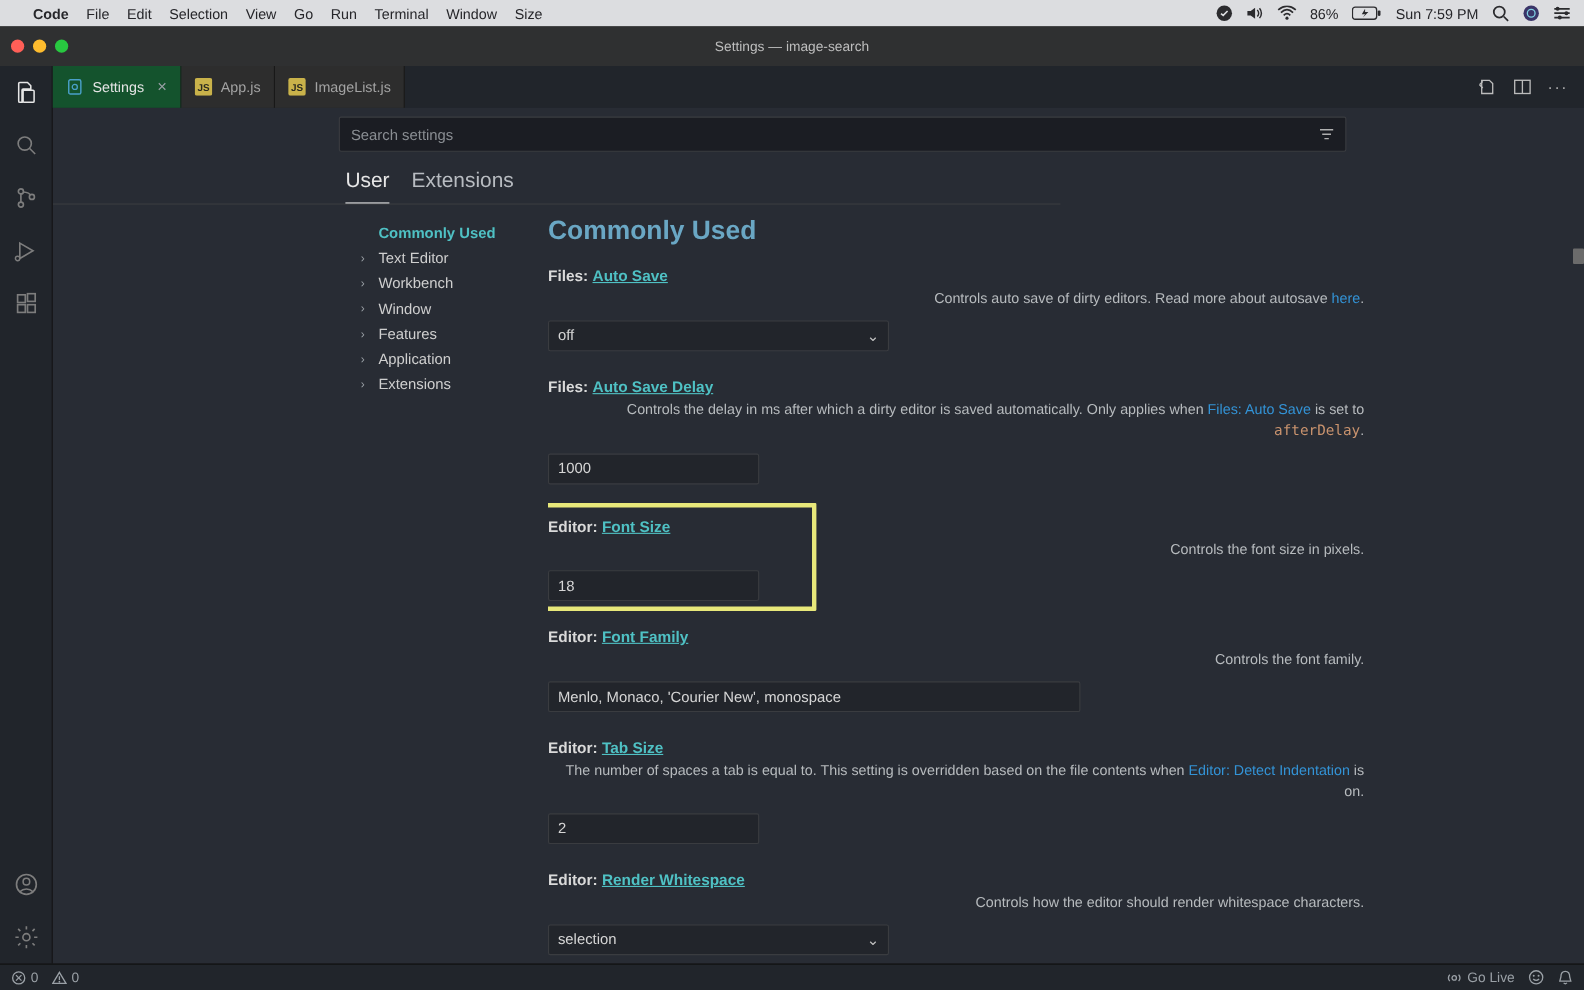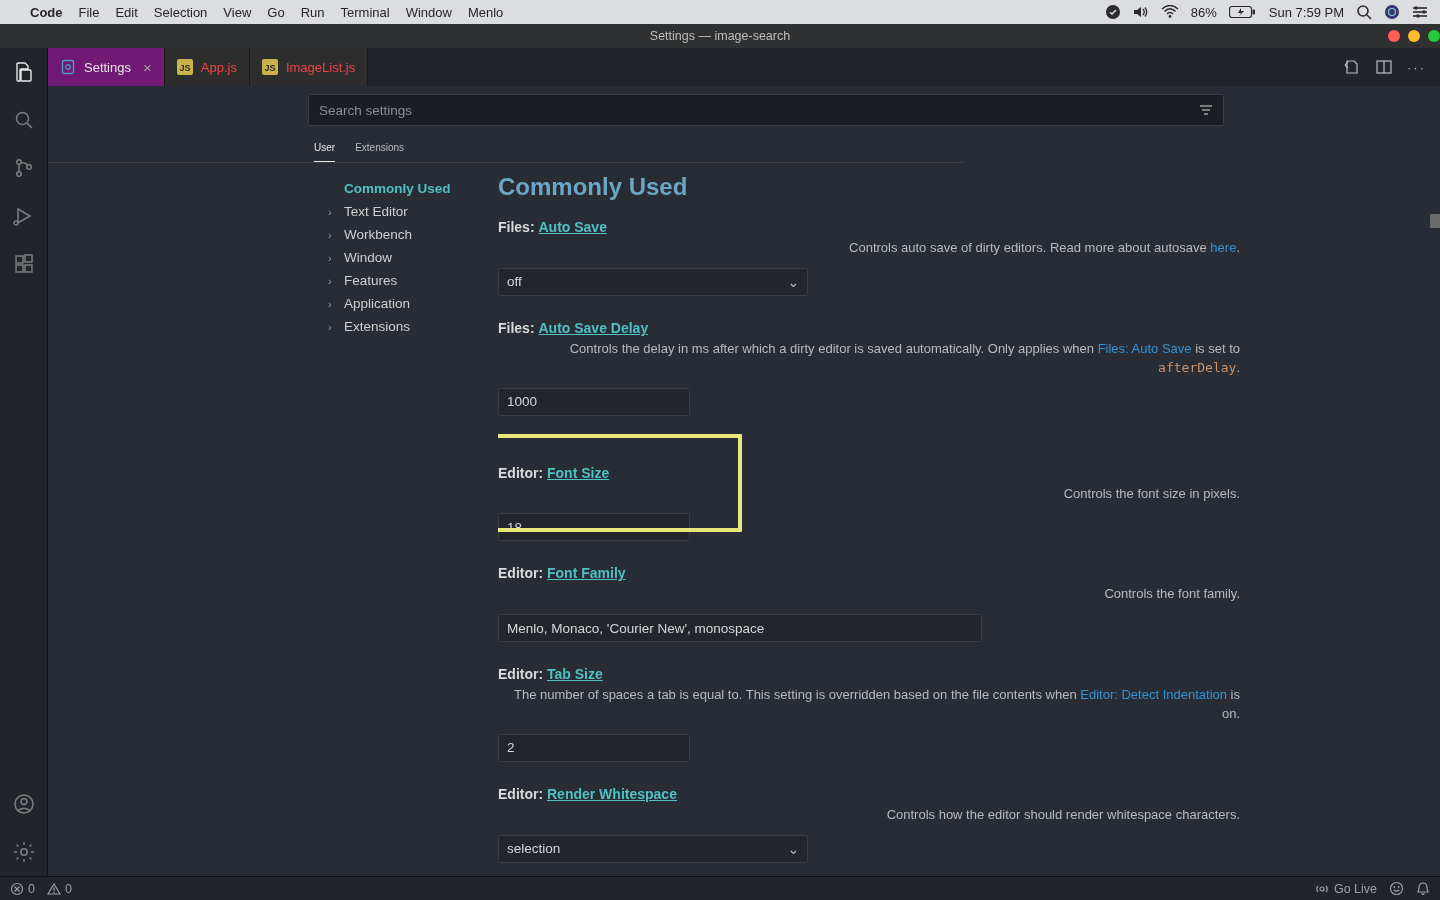--- a/index.html
+++ b/index.html
@@ -30,53 +30,53 @@
 
   
   .mac-menu { height:24px; background:var(--mac-menu-bg); color:var(--mac-menu-fg); display:flex; align-items:center; padding:0 12px; gap:16px; font-size:13px;}
   .mac-menu .apple { font-size:15px; margin-right:2px;}
   .mac-menu .bold { font-weight:700;}
   .mac-menu .spacer { flex:1; }
   .mac-right { display:flex; align-items:center; gap:12px; }
   .mac-right span, .mac-right svg { display:inline-flex; align-items:center; }
 
   
-  .title-bar { height:24px; background:var(--title-bar); display:flex; align-items:center; position:relative;justify-content:flex-end; }
+  .title-bar { height:36px; background:var(--title-bar); display:flex; align-items:center; position:relative; }
   .traffic { display:flex; gap:8px; padding-left:10px; }
   .traffic .dot { width:12px; height:12px; border-radius:50%; }
   .dot.red { background:#ff5f57;} .dot.yellow{background:#febc2e;} .dot.green{background:#28c840;}
   .title-text { position:absolute; left:0; right:0; text-align:center; color:#bdbdbd; font-size:12.5px; pointer-events:none;}
 
   
   .workbench { flex:1; display:flex; min-height:0;}
   .activity-bar { width:48px; background:#21252b; display:flex; flex-direction:column; align-items:center; padding-top:10px; gap:20px; border-right:1px solid #111;}
   .activity-bar .ab-item { width:28px; height:28px; display:flex; align-items:center; justify-content:center; color:#7d7d7d;}
   .activity-bar .ab-item.active { color:#e6e6e6; }
   .activity-bar .spacer2 { flex:1; }
 
   .editor-area { flex:1; display:flex; flex-direction:column; min-width:0; background:#282c34;}
 
   
   .tabs { height:38px; display:flex; align-items:stretch; background:#21252b;}
-  .tab { display:flex; align-items:center; padding:0 12px; gap:8px; color:#ef4444; background:var(--tab-inactive); border-right:1px solid #181818; font-size:13px;}
-  .tab.active { background:#701a75; color:#e4e4e4;}
+  .tab { display:flex; align-items:center; padding:0 12px; gap:8px; color:#a3a3a3; background:var(--tab-inactive); border-right:1px solid #181818; font-size:13px;}
+  .tab.active { background:#14532d; color:#e4e4e4;}
   .tab .tab-icon { width:16px; height:16px; display:flex; align-items:center; justify-content:center;}
   .tab .close { color:#9aa0a6; font-size:15px; line-height:1; margin-left:4px;}
   .tabs .tab-actions { margin-left:auto; display:flex; align-items:center; gap:14px; padding-right:14px; color:#9e9e9e;}
 
   
   .settings-body { flex:1; display:flex; flex-direction:column; padding: 8px 0 0 0; overflow:hidden;}
   .settings-search-wrap { padding:0 16px 0 260px; }
   .settings-search { position:relative; padding:0 0 0 0; }
   .settings-search input { width:916px; height:32px; background:#1b1d23; border:1px solid #3a3c40; color:#cfcfcf; padding:0 34px 0 10px; font-size:13.5px; border-radius:2px;}
   .settings-search input::placeholder{ color:#8a8e93;}
   .settings-search .filter-icon { position:absolute; right: calc(100% - 916px + 10px); right:auto; left:calc(916px - 26px); top:8px; color:#9aa0a6;}
 
   .scope-tabs { padding: 10px 0 0 266px; display:flex; gap:20px; border-bottom:1px solid #3a3c40; }
-  .scope-tab { padding:6px 0 8px 0; color:#b8bcc1; font-size:10px; }
+  .scope-tab { padding:6px 0 8px 0; color:#b8bcc1; font-size:19px; }
   .scope-tab.active { color:#e6e6e6; border-bottom:1px solid #e6e6e6;}
 
   .settings-main { flex:1; display:flex; min-height:0; padding-top:10px; padding-left:0;}
   .toc { width:190px; padding:4px 0 0 20px; flex:none; margin-left:260px; color:#c7c7c7; font-size:13.5px;}
   .toc-item { display:flex; align-items:center; gap:6px; padding:4px 0; cursor:pointer; color:#cfcfcf;}
   .toc-item .chev { width:10px; color:#9aa0a6; font-size:11px;}
   .toc-item.active { color:var(--accent-teal); font-weight:600;}
 
   .settings-content { flex:1; overflow:auto; padding:0 200px 40px 0;}
   .settings-content h1 { color:#6aa7c4; font-weight:600; font-size:24px; margin:0 0 18px 0;}
@@ -116,21 +116,21 @@
     <span class="apple"></span>
     <span class="bold">Code</span>
     <span>File</span>
     <span>Edit</span>
     <span>Selection</span>
     <span>View</span>
     <span>Go</span>
     <span>Run</span>
     <span>Terminal</span>
     <span>Window</span>
-    <span>Menlo</span>
+    <span>Size</span>
     <span class="spacer"></span>
     <div class="mac-right">
       <span>
         <svg width="16" height="16" viewBox="0 0 16 16">
             <circle cx="8" cy="8" r="7" fill="#2b2b2e"></circle>
             <path d="M5 8.3 L7 10 L11 6" stroke="#dcdde0" stroke-width="1.5" fill="none"></path>
           </svg>
       </span>
       <span>
         <svg width="16" height="14" viewBox="0 0 16 14">
@@ -366,21 +366,21 @@
               <div class="desc">
                 <span>Controls the delay in ms after which a dirty editor is saved automatically. Only applies when </span><span class="link">Files: Auto Save</span><span> is set to </span><code>afterDelay</code><span>.</span>
               </div>
               <div class="control">
                 <div class="text-input small">
                   <span>1000</span>
                 </div>
               </div>
             </div>
 
-            <div class="setting" id="setting-font-size" style="padding-top:6px;margin-top:19px;">
+            <div class="setting" id="setting-font-size" style="padding-top:6px;">
 
               <div class="label">
                 <span class="cat">Editor:</span>
                 <span class="name">Font Size</span>
               </div>
               <div class="desc">Controls the font size in pixels.</div>
               <div class="control">
                 <div class="text-input small">
                   <span>18</span>
                 </div>

